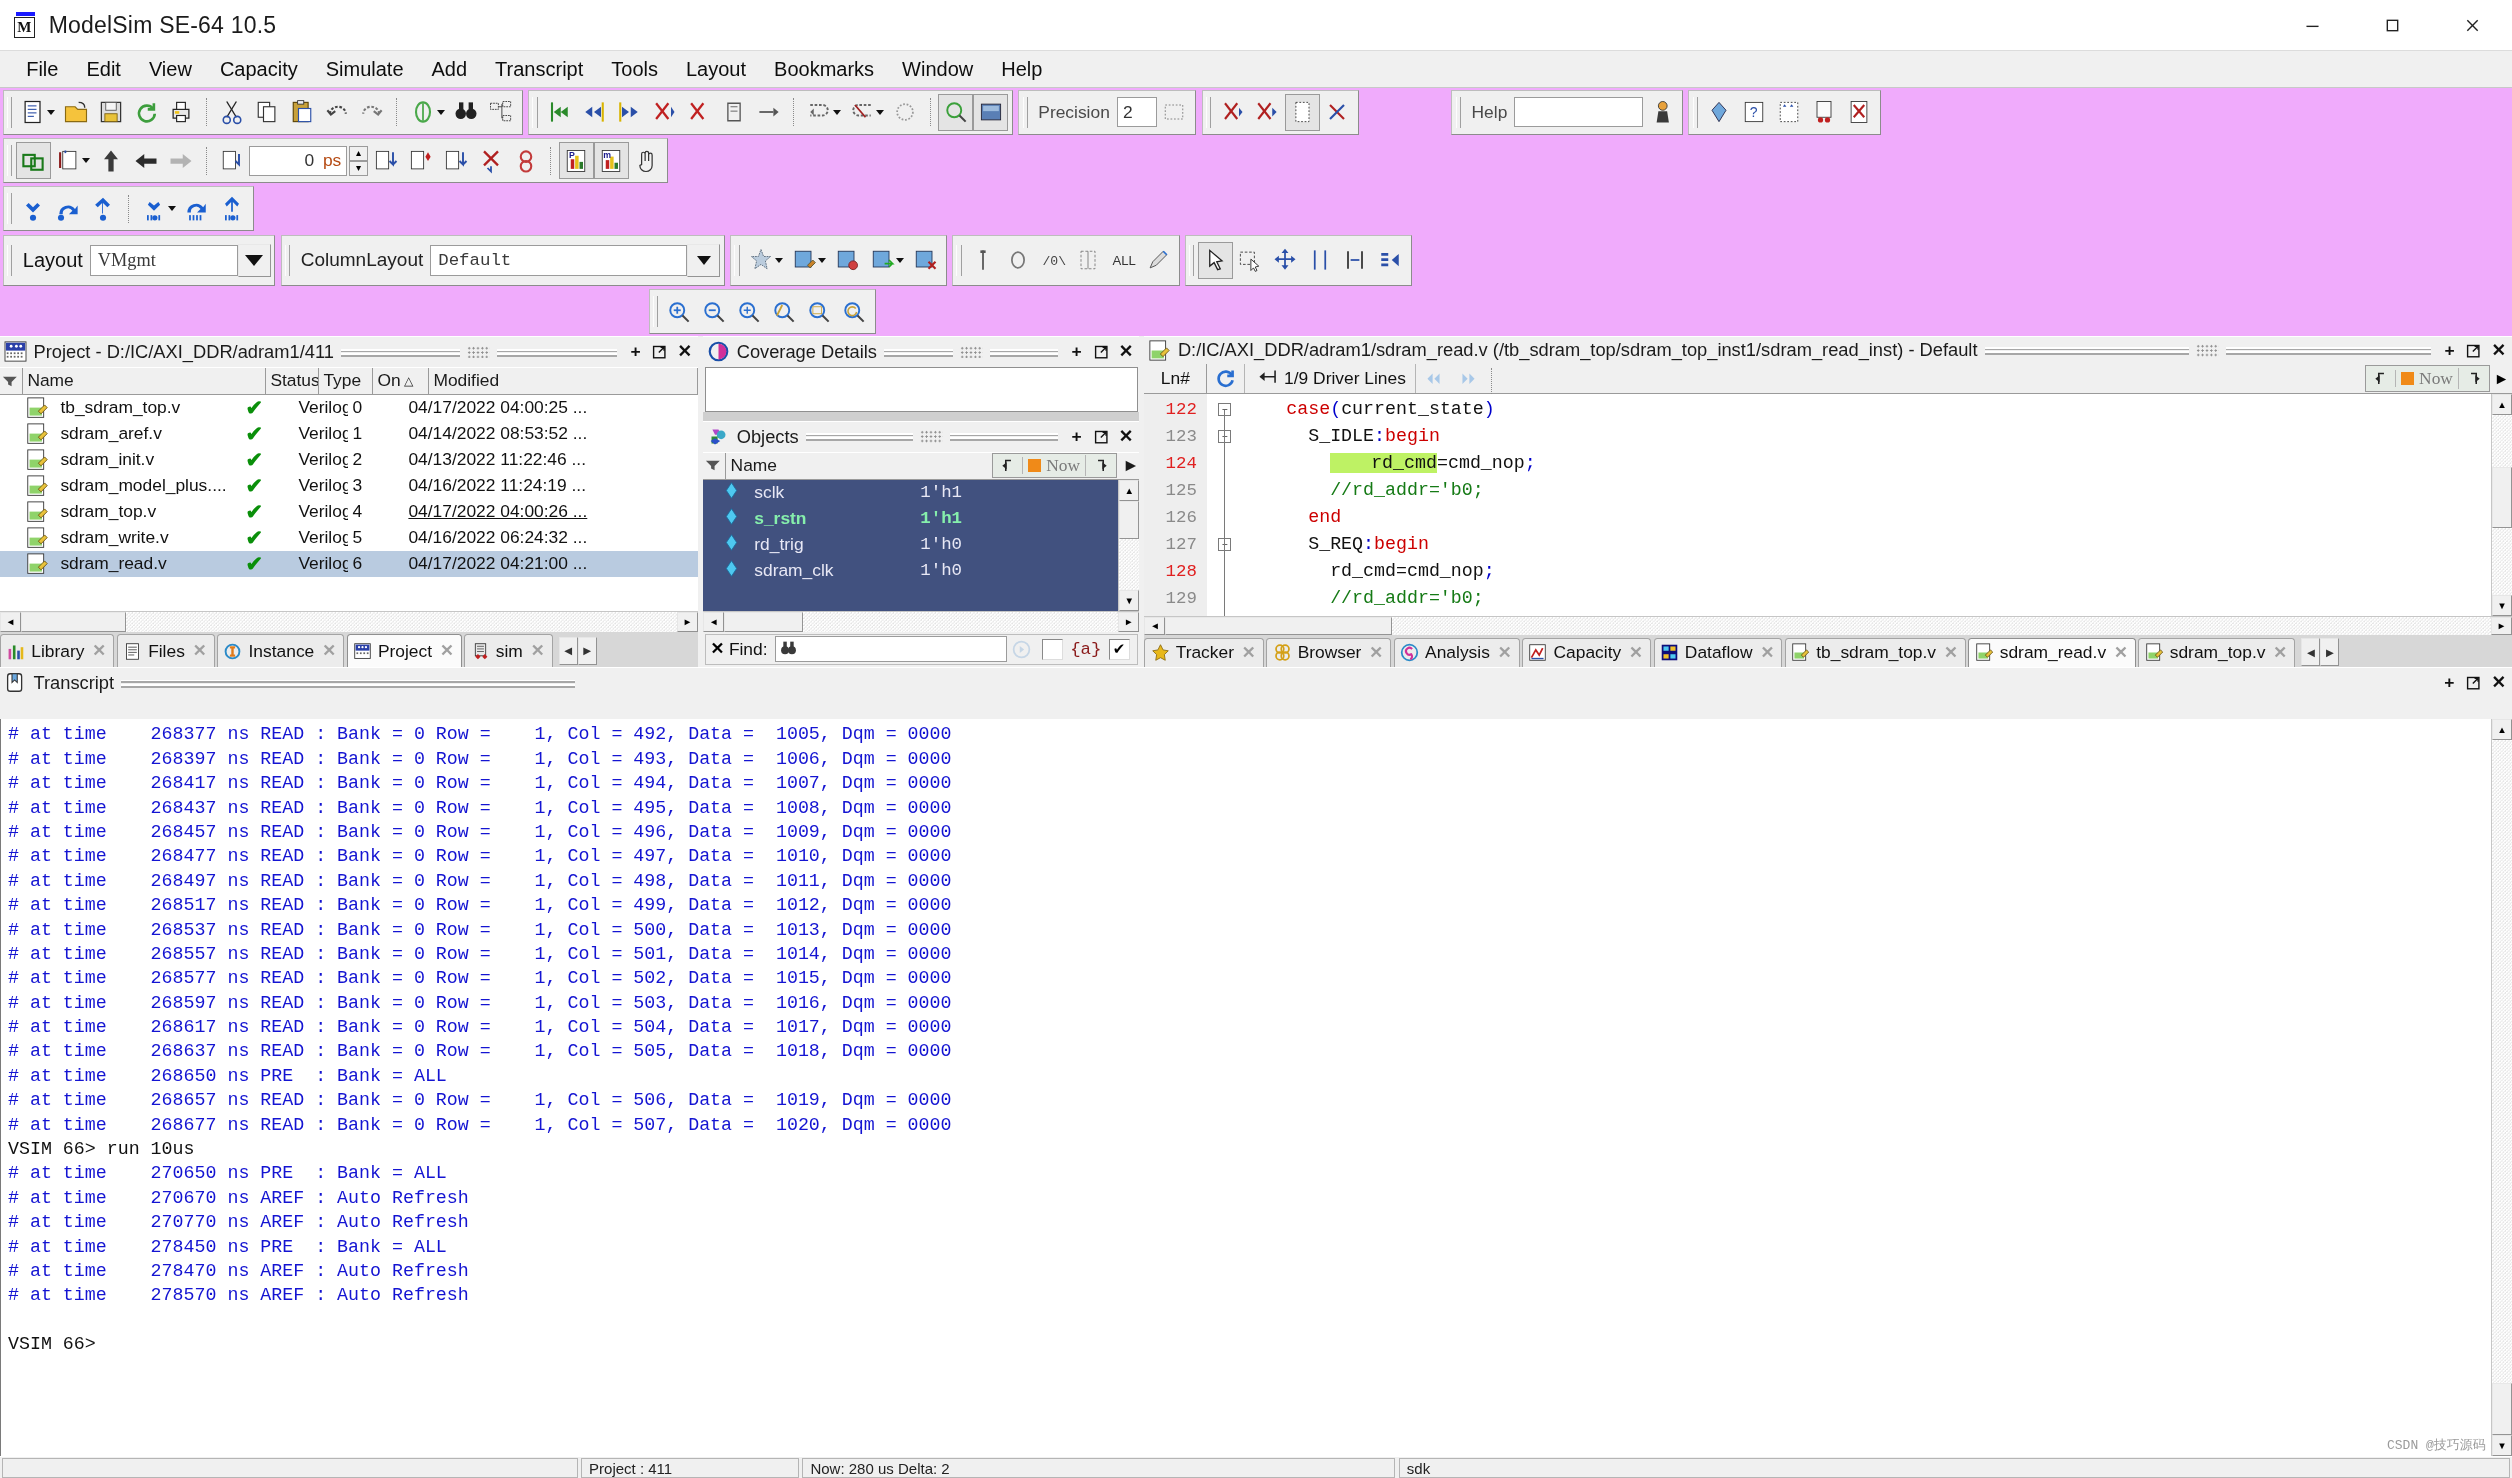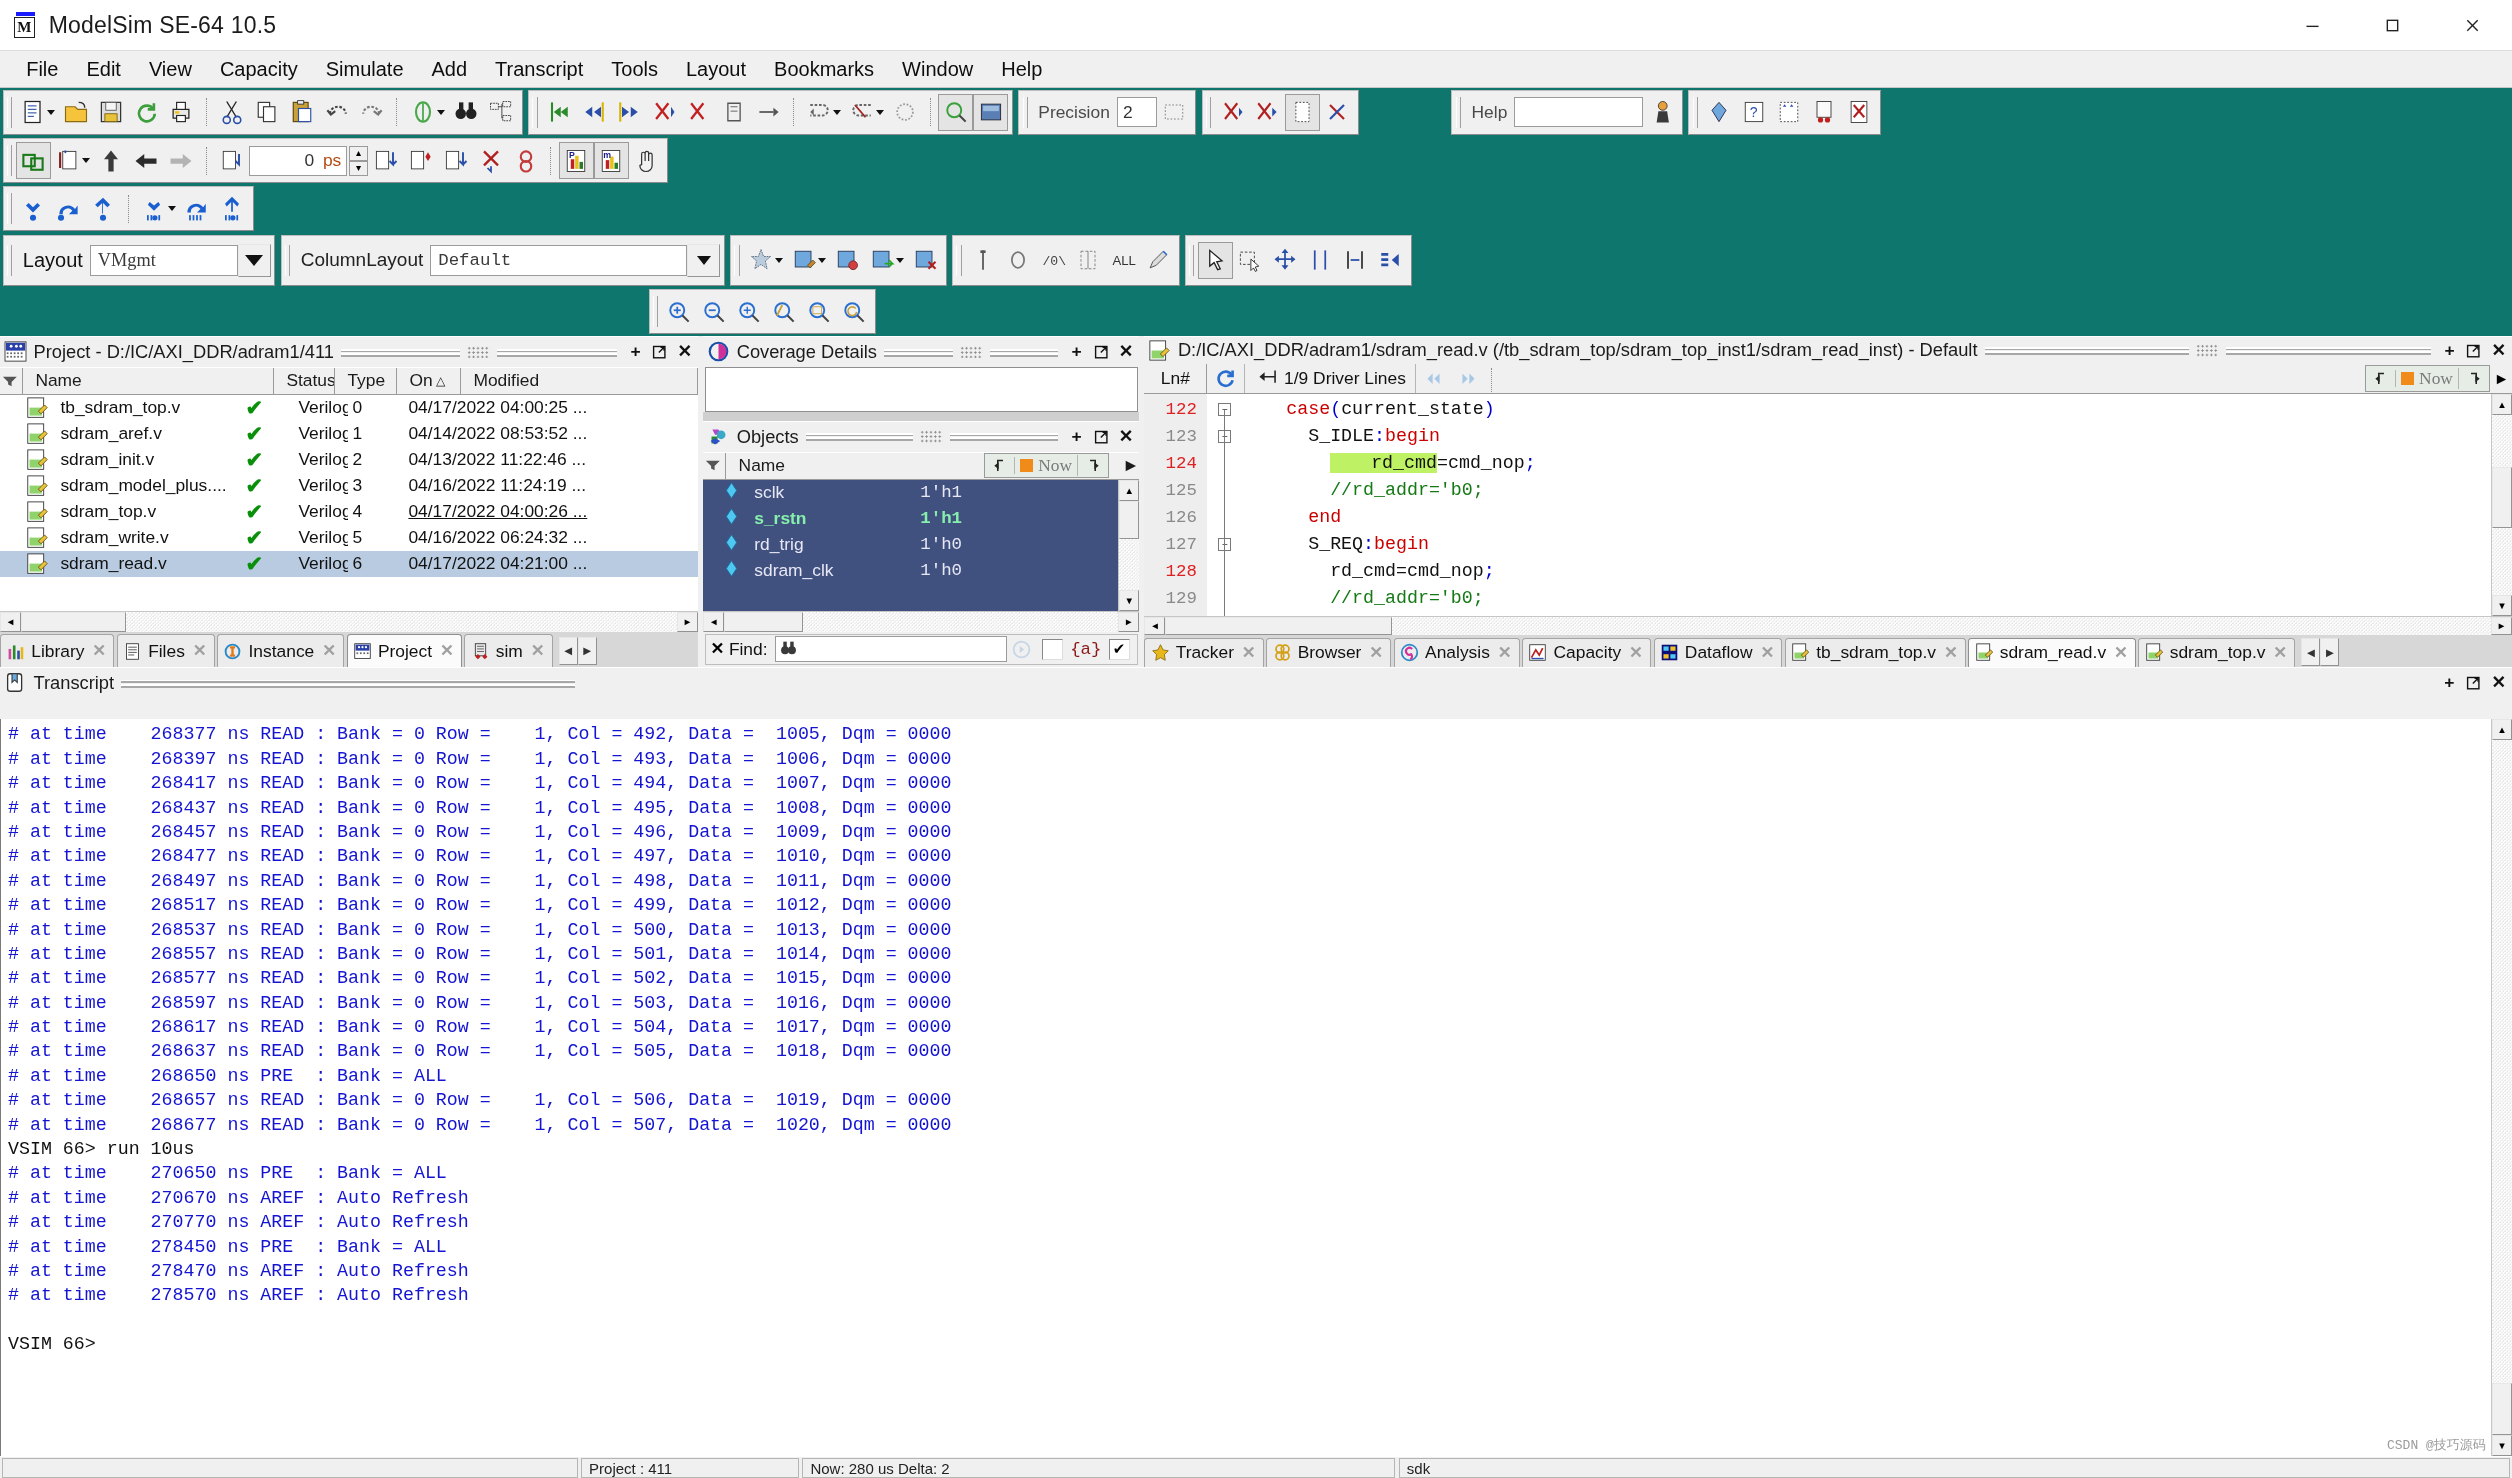--- a/index.html
+++ b/index.html
@@ -34,21 +34,21 @@
   .win-btn svg { display:block; }
 
   
   .menubar {
     height: 37px; background:#f0f0f0; display:flex; align-items:center;
     padding-left: 12.2px; border-bottom:0.9px solid #c8c8c8; flex:0 0 auto;
   }
   .menuitem { font-size:20px; color:#0d0d0d; padding: 1.7px 14px; line-height: 26px; }
 
   
-  .toolbar-row { background:#0f766e; display:flex; align-items:center; flex:0 0 auto; }
+  .toolbar-row { background:#f0abfc; display:flex; align-items:center; flex:0 0 auto; }
   .tb-group {
     display:flex; align-items:center; height:45px;
     border:0.9px solid #bdbdbd; border-right-color:#8c8c8c; border-bottom-color:#8c8c8c;
     background:#f0f0f0; margin: 1.7px 2.6px; padding: 0 3.5px;
   }
   .tb-handle { width:5.2px; height:31px; border-left:1.7px solid #fdfdfd; border-right:1.7px solid #a0a0a0; margin-right:3.5px; }
   .tbtn { width:35px; height:37px; display:flex; align-items:center; justify-content:center; position:relative; }
   .tbtn.sunken { border:0.9px solid #9a9a9a; background:#e4e4e4; }
   .sep { width:1.7px; height:28px; border-left:0.9px dotted #8a8a8a; margin:0 7px; }
   .caret { width:0;height:0;border-left:4.4px solid transparent;border-right:4.4px solid transparent;border-top:5.2px solid #111; margin-left:-3.5px;margin-right:3.5px;}
@@ -81,21 +81,21 @@
   .pane-title .pt-icon { width:23px;height:21px;margin-right:7px;flex:0 0 auto;}
   .pane-title .pt-text { font-size:18.3px; color:#1b1b1b; white-space:nowrap; }
   .pt-rail { flex:1 1 auto; height:10.5px; margin:0 7px; min-width:17.4px;
     background: linear-gradient(to bottom, transparent 1.7px, #ffffff 1.7px, #ffffff 3.5px, #a7a7a7 3.5px, #a7a7a7 5.2px, transparent 5.2px, transparent 6.1px, #ffffff 6.1px, #ffffff 7.9px, #a7a7a7 7.9px, #a7a7a7 9.6px, transparent 9.6px);
   }
   .pt-grip { width:23px;height:12.2px; background-image: radial-gradient(#8d8d8d 0.9px, transparent 1px); background-size:4.4px 4.4px; flex:0 0 auto;}
   .pt-btn { width:23px; height:23px; display:flex; align-items:center; justify-content:center; font-size:17.4px; color:#111; font-weight:bold; margin-right:1.7px;}
 
   .grid-head {
     display:flex; height:28px; background:#f0f0f0;
-    border-top:0.9px solid #fff; border-bottom:0.9px solid #9a9a9a; align-items:stretch;gap:8px;
+    border-top:0.9px solid #fff; border-bottom:0.9px solid #9a9a9a; align-items:stretch;
   }
   .gh-cell { border-right:0.9px solid #9a9a9a; padding-left:4.4px; font-size:17.4px; color:#1b1b1b;
     display:flex; align-items:center; overflow:hidden; background:#f0f0f0; }
   .grid-body { flex:1 1 auto; background:#fff; overflow:hidden; position:relative; }
   .grow { display:flex; height:26px; align-items:center; font-size:17.4px; color:#111; }
   .grow.sel { background:#b9cbe0; }
   .gcell { padding-left:4.4px; overflow:hidden; white-space:nowrap; display:flex; align-items:center;}
 
   .filebox { width:23px;height:21px;margin-left:26px;margin-right:7px;flex:0 0 auto;}
   .chk { color:#0a8f0a; font-size:21px; font-weight:bold; }

